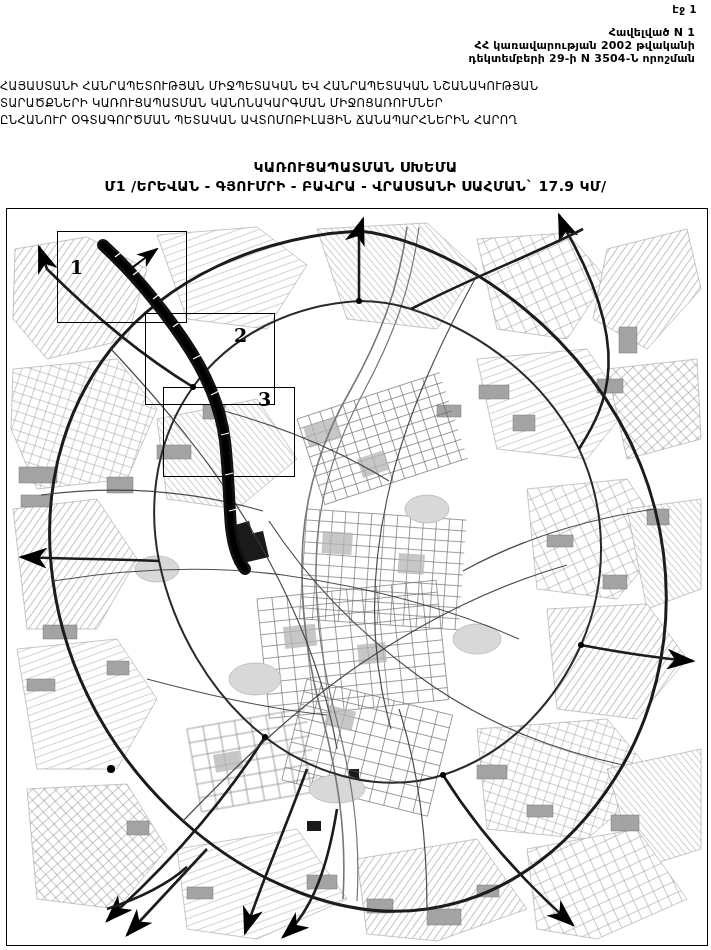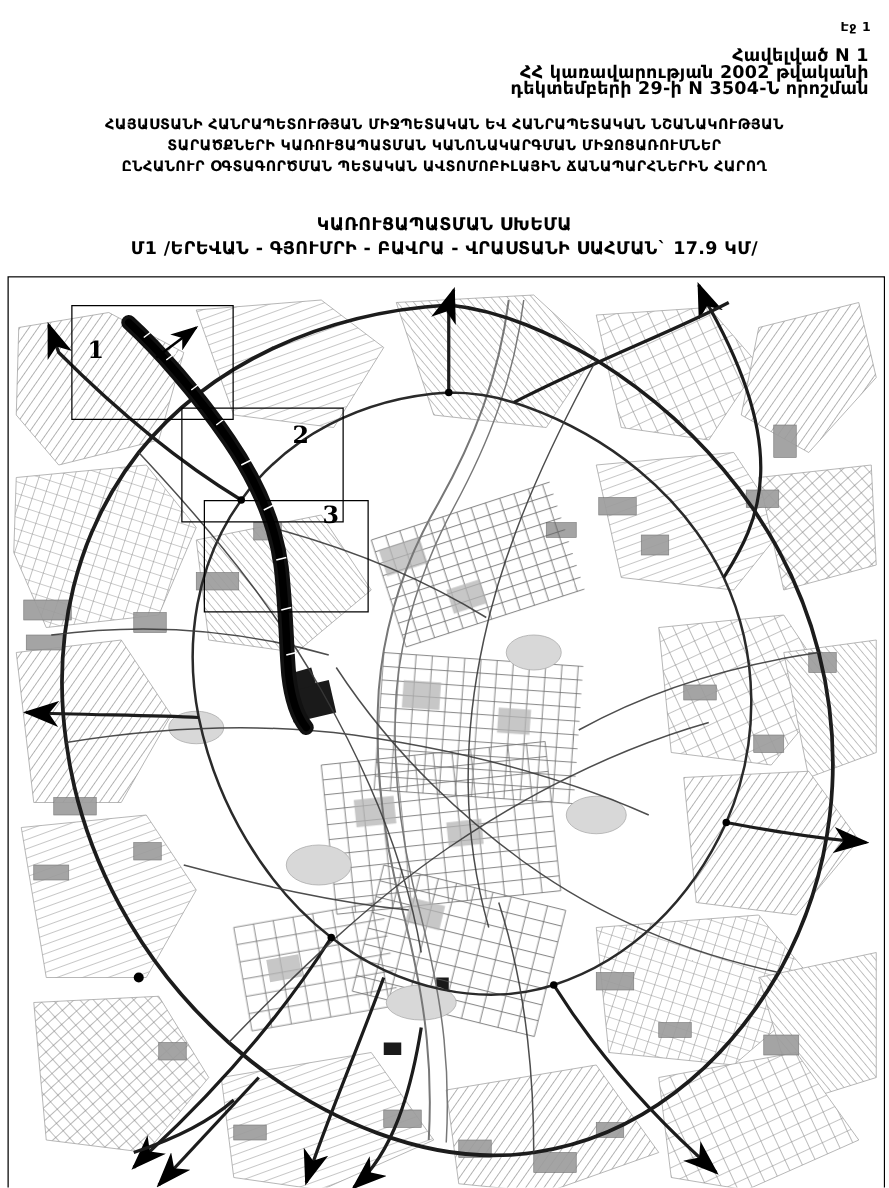--- a/index.html
+++ b/index.html
@@ -10,53 +10,53 @@
   body {
     width: 711px;
     height: 950px;
     position: relative;
     font-family: "DejaVu Sans", sans-serif;
     color: #000;
     overflow: hidden;
   }
   .page {
     position: absolute;
-    left: 0; top: 13px;
+    left: 0; top: 0;
     width: 711px;
     height: 828px;
     background: #fff;
   }
   
   .page-number {
     position: absolute;
     right: 14px;
     top: 4px;
     font-size: 10px;
     font-weight: bold;
     letter-spacing: .5px;
   }
   .doc-ref {
     position: absolute;
     right: 16px;
     top: 26px;
     text-align: right;
-    font-size: 14px;
+    font-size: 11px;
     font-weight: bold;
     line-height: 13px;
     letter-spacing: .2px;
   }
   .doc-ref div { white-space: nowrap; }
   .title-block {
     position: absolute;
     left: 0;
     top: 78px;
     width: 711px;
-    text-align: center;
+    text-align: left;
     font-size: 11.5px;
-    font-weight: bold;
+    font-weight: normal;
     line-height: 17px;
     letter-spacing: .3px;
   }
   .subtitle-block {
     position: absolute;
     left: 0;
     top: 158px;
     width: 711px;
     text-align: center;
     font-size: 14px;

